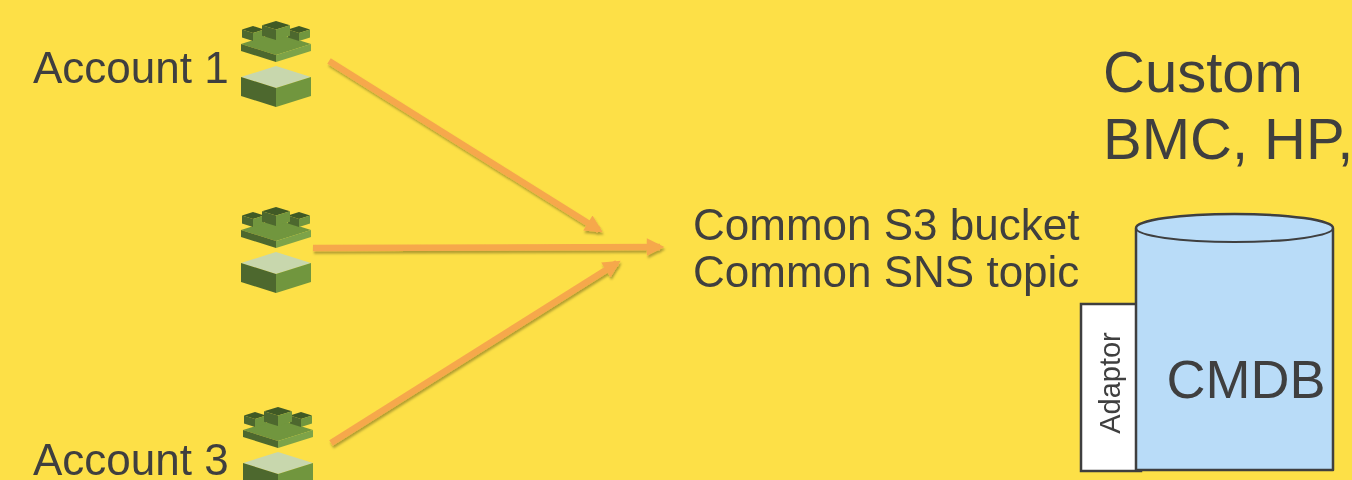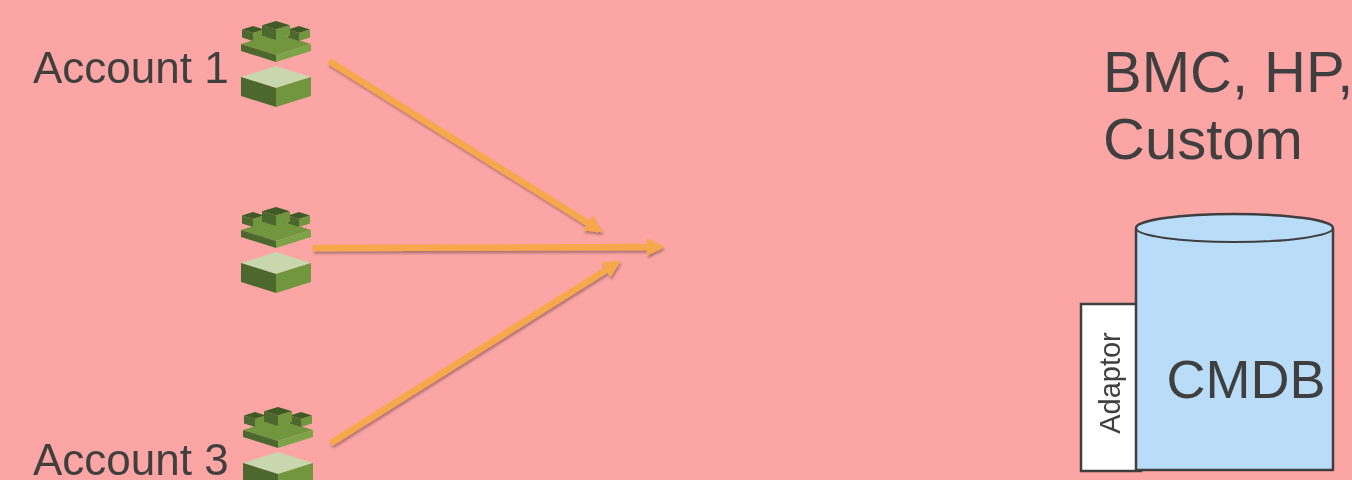--- a/index.html
+++ b/index.html
@@ -1,20 +1,20 @@
 <!DOCTYPE html>
 <html><head>
 <meta charset="utf-8">
 <style>
   html,body{margin:0;padding:0;background:#ffffff;}
   .canvas{
     position:relative;
     width:1352px;height:480px;
     overflow:hidden;
-    background:#fca5a5;
+    background:#fde047;
     font-family:"Liberation Sans","DejaVu Sans",sans-serif;
     color:#3F3F3F;
   }
   .abs{position:absolute;}
   .account-label{
     left:33px;
     font-size:44px;
     line-height:47px;
     color:#3F3F3F;
     white-space:nowrap;
@@ -60,24 +60,28 @@
   }
 </style>
 </head>
 <body>
 
 <div class="canvas">
 
   <div class="abs account-label" style="top:44px">Account 1</div>
   <div class="abs account-label" style="top:436px">Account 3</div>
 
+  <div class="abs hub-text">
+    <span>Common S3 bucket</span>
+    <span>Common SNS topic</span>
+  </div>
 
   <div class="abs vendors-text">
+    <span>Custom</span>
     <span>BMC, HP,</span>
-    <span>Custom</span>
   </div>
 
   <svg class="overlay" width="1352" height="480" viewBox="0 0 1352 480">
     <defs>
 
       <symbol id="cfgicon" viewBox="0 0 76 86">
 
         <polygon points="38,12 73,23 38,34 3,23" fill="#71963E"></polygon>
         <polygon points="3,23 38,34 38,41 3,30" fill="#4D682E"></polygon>
         <polygon points="38,34 73,23 73,30 38,41" fill="#7DA348"></polygon>

